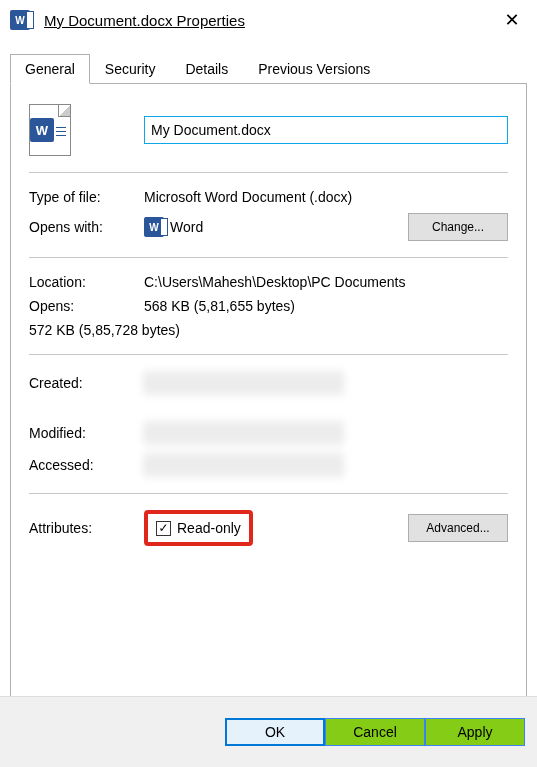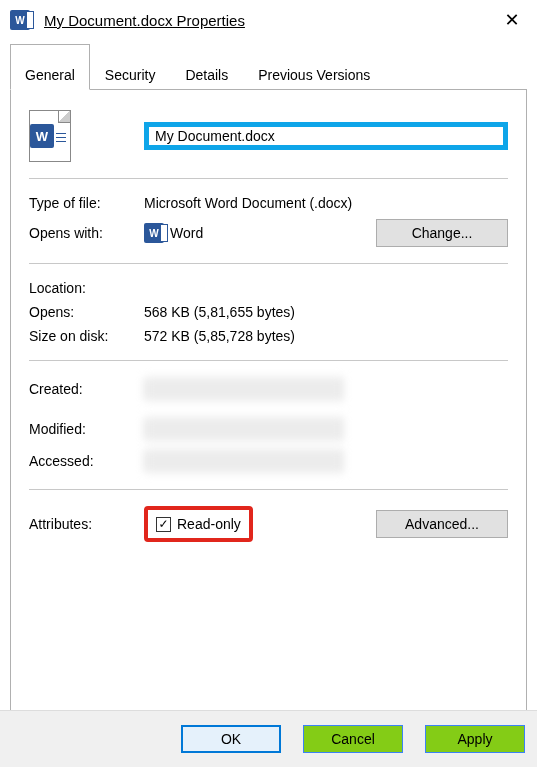--- a/index.html
+++ b/index.html
@@ -28,26 +28,27 @@
     text-align: center;
     cursor: default;
   }
   .tab-strip {
     display: flex;
     padding: 0 10px;
     margin-top: 4px;
     position: relative;
   }
   .tab {
-    padding: 22px 14px 6px 14px;
+    padding: 6px 14px 6px 14px;
     font-size: 14px;
     border: 1px solid transparent;
     border-bottom: none;
     position: relative;
     cursor: default;
+    margin-top: 10px;
   }
   .tab.active {
     border: 1px solid #b0b0b0;
     border-bottom: 1px solid #fff;
     background: #fff;
     z-index: 2;
   }
   .tab-line {
     position: absolute;
     left: 10px; right: 10px;
@@ -73,21 +74,21 @@
     flex-shrink: 0;
   }
   .val-col {
     flex: 1;
     display: flex;
     align-items: center;
   }
   .filename-input {
     flex: 1;
     height: 28px;
-    border: 5px solid #0ea5e9;
+    border: 1px solid #0ea5e9;
     padding: 2px 6px;
     font-family: inherit;
     font-size: 14px;
   }
   .hr {
     border: none;
     border-top: 1px solid #c8c8c8;
     margin: 16px 0 16px 0;
   }
   .word-icon-small {
@@ -105,26 +106,26 @@
   }
   .word-icon-small::after {
     content: "";
     position: absolute;
     right: -4px; top: 1px; bottom: 1px;
     width: 6px;
     background: #fff;
     border: 1px solid #2B579A;
   }
   .change-btn, .advanced-btn {
-    width: 132px;
+    width: 100px;
     height: 28px;
     background: #e1e1e1;
     border: 1px solid #adadad;
     font-family: inherit;
-    font-size: 14px;
+    font-size: 12px;
     margin-left: auto;
   }
   .doc-icon-large {
     width: 42px; height: 52px;
     border: 1px solid #888;
     background: #fff;
     position: relative;
     display: flex;
     align-items: center;
     justify-content: flex-start;
@@ -183,22 +184,22 @@
     border: 4px solid #e1261c;
     border-radius: 4px;
     padding: 6px 8px;
   }
   .hidden-wrap { margin-left: 14px; }
   .footer {
     position: absolute;
     bottom: 0; left: 0; right: 0;
     display: flex;
     justify-content: flex-end;
-    gap: 22px;
-    padding: 14px 12px;
+    gap: 0;
+    padding: 21px 12px;
     background: #f0f0f0;
     border-top: 1px solid #ddd;
   }
   .footer button {
     width: 100px; height: 28px;
     font-family: inherit; font-size: 14px;
     background: #84cc16;
     border: 1px solid #3b82f6;
   }
   .footer button.primary {
@@ -264,39 +265,39 @@
       <span class="word-icon-small">W</span>
       <span>Word</span>
       <button class="change-btn">Change...</button>
     </div>
   </div>
 
   <hr class="hr">
 
   <div class="row">
     <div class="label-col">Location:</div>
+    <div class="val-col">C:\Users\Mahesh\Desktop\PC Documents</div>
   </div>
   <div class="row" style="margin-top:6px;">
     <div class="label-col">Opens:</div>
     <div class="val-col">568 KB (5,81,655 bytes)</div>
   </div>
   <div class="row" style="margin-top:6px;">
-    <div class="label-col">Size on disk:</div>
     <div class="val-col">572 KB (5,85,728 bytes)</div>
   </div>
 
   <hr class="hr">
 
   <div class="row">
     <div class="label-col">Created:</div>
     <div class="val-col">
         <div class="blur-val"></div>
       </div>
   </div>
-  <div class="row" style="margin-top:16px;justify-content:space-between;">
+  <div class="row" style="margin-top:26px;justify-content:space-between;">
     <div class="label-col">Modified:</div>
     <div class="val-col">
         <div class="blur-val"></div>
       </div>
   </div>
   <div class="row" style="">
     <div class="label-col">Accessed:</div>
     <div class="val-col">
         <div class="blur-val"></div>
       </div>

